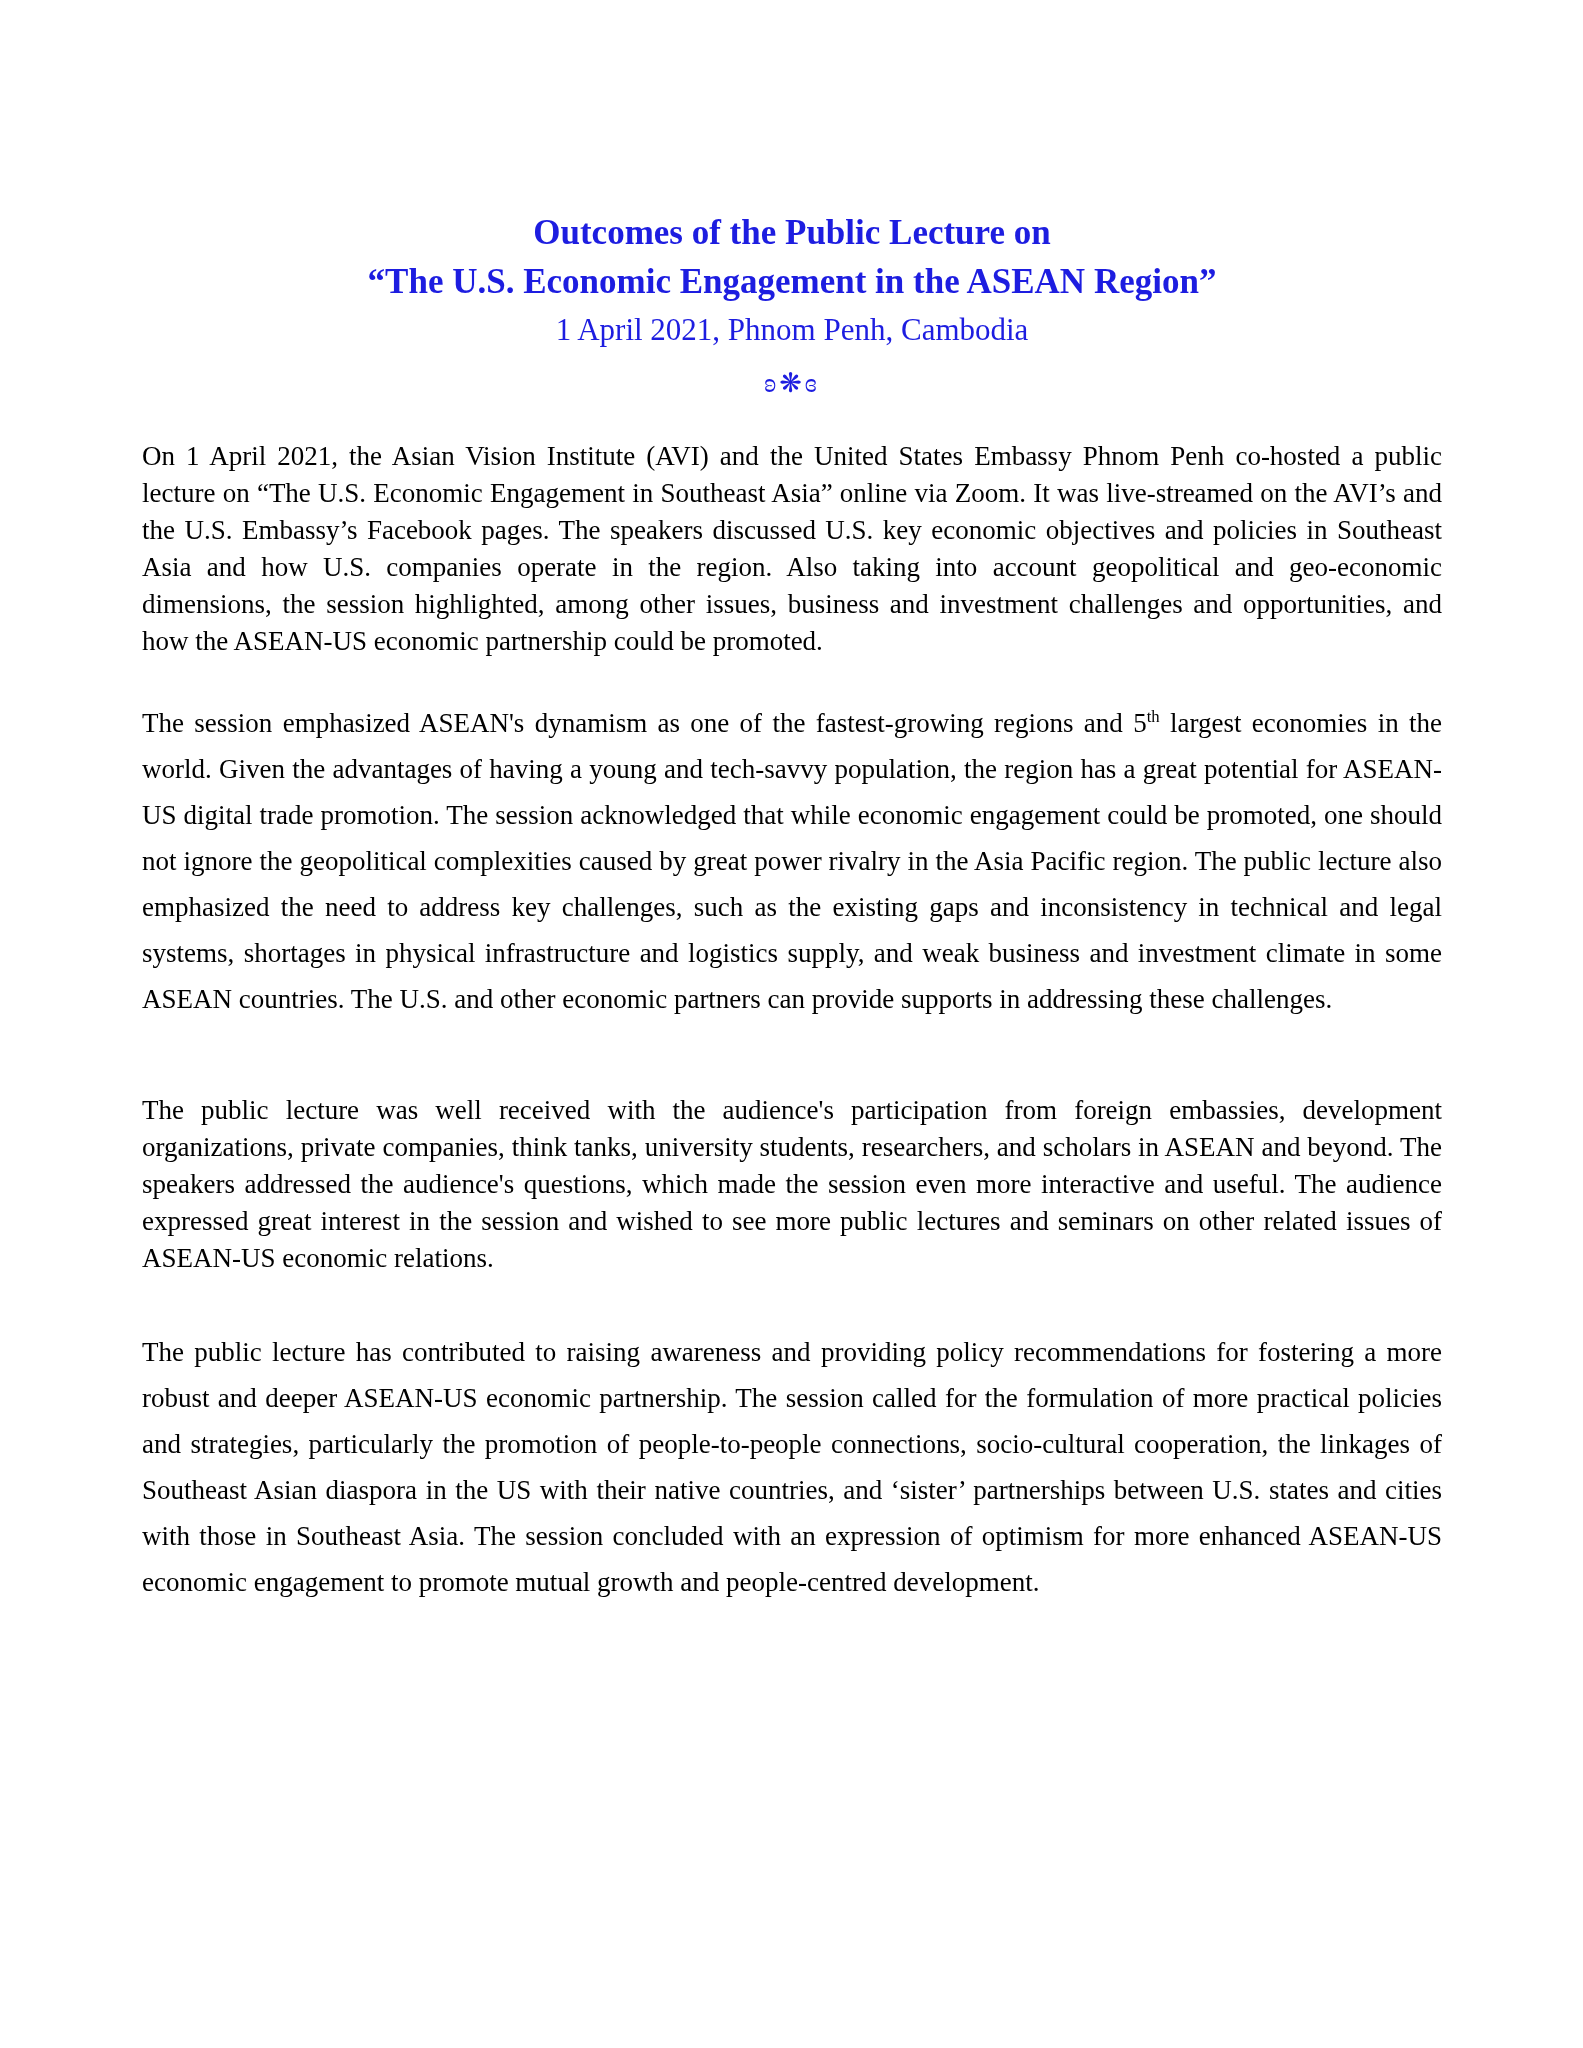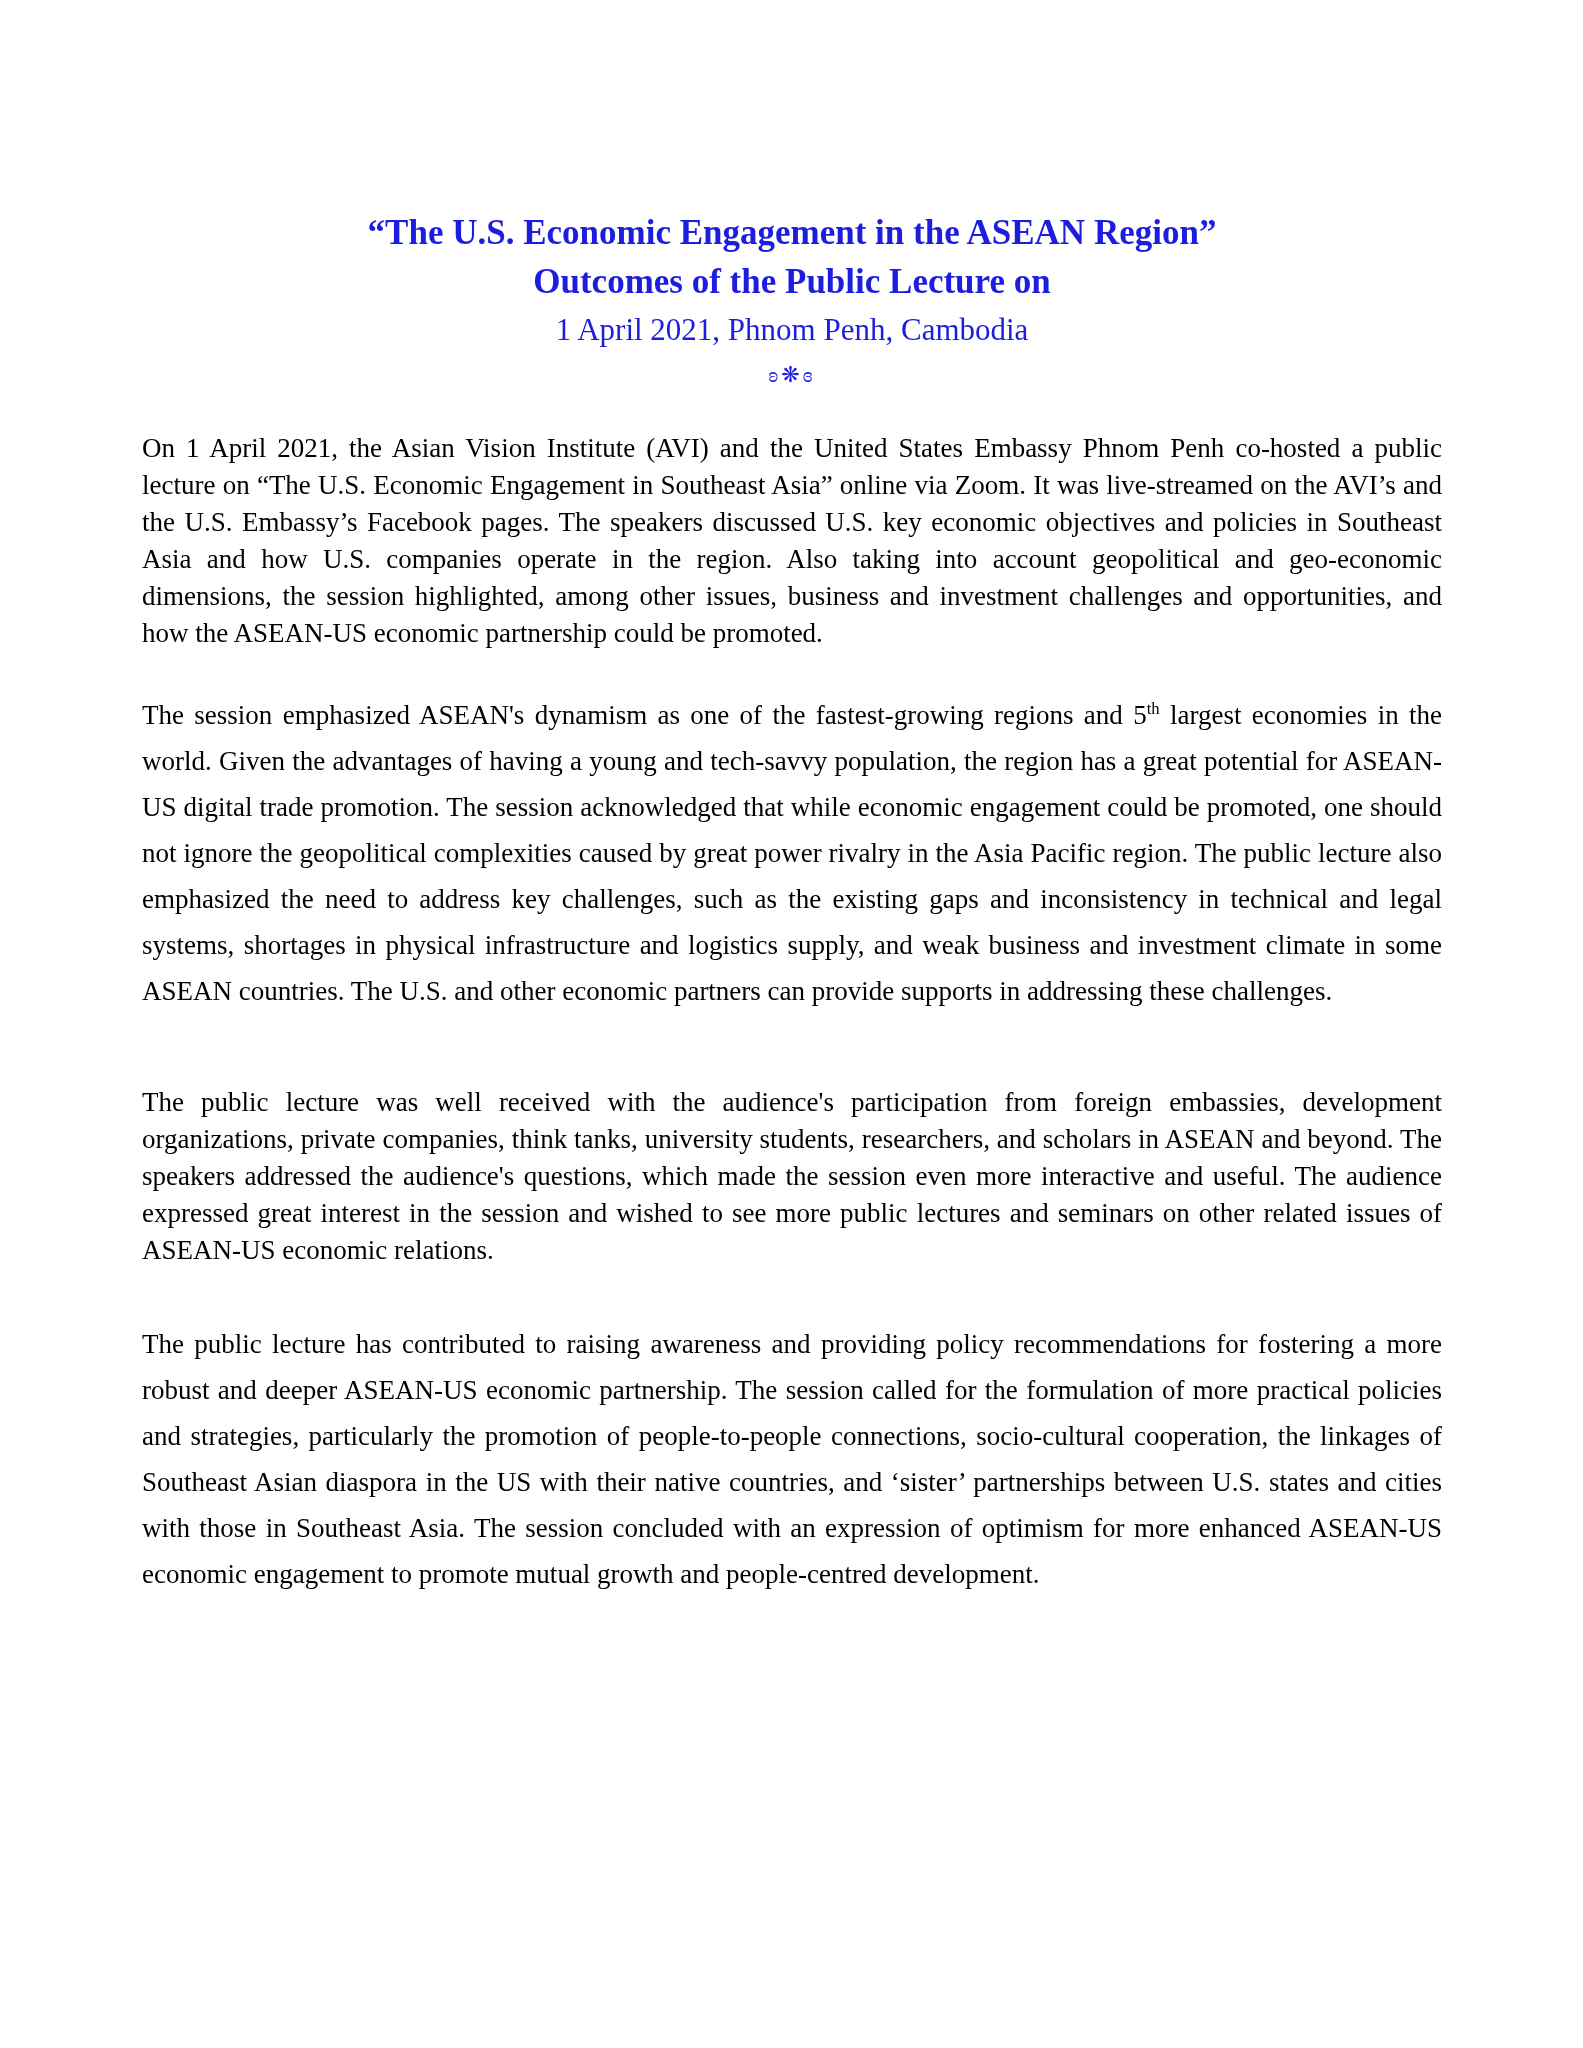--- a/index.html
+++ b/index.html
@@ -27,24 +27,24 @@
     font-weight: bold;
     font-size: 35px;
     line-height: 49px;
   }
   .date-line {
     font-weight: normal;
     font-size: 31px;
     line-height: 48px;
   }
   .ornament {
-    font-size: 22px;
+    font-size: 27px;
     line-height: 34px;
     letter-spacing: 3px;
-    margin-top: 4px;
+    margin-top: 12px;
   }
   .body-text p {
     font-size: 27px;
     text-align: justify;
     margin: 0;
   }
   p.spacing-single { line-height: 37px; }
   p.spacing-onehalf { line-height: 46px; margin-top: 34px; }
   p.para-1 { margin-bottom: 40px; }
   p.para-2 { margin-bottom: 70px; }
@@ -54,22 +54,22 @@
     line-height: 0;
     vertical-align: super;
   }
 </style>
 </head>
 <body>
 
 <div class="page">
 
   <div class="title-block">
+    <div class="title-line">Outcomes of the Public Lecture on</div>
     <div class="title-line">“The U.S. Economic Engagement in the ASEAN Region”</div>
-    <div class="title-line">Outcomes of the Public Lecture on</div>
     <div class="date-line">1 April 2021, Phnom Penh, Cambodia</div>
     <div class="ornament">ʚ❋ɞ</div>
   </div>
 
   <div class="body-text">
 
     <p class="spacing-single para-1">On 1 April 2021, the Asian Vision Institute (AVI) and the United States Embassy Phnom Penh co-hosted a public lecture on “The U.S. Economic Engagement in Southeast Asia” online via Zoom. It was live-streamed on the AVI’s and the U.S. Embassy’s Facebook pages. The speakers discussed U.S. key economic objectives and policies in Southeast Asia and how U.S. companies operate in the region. Also taking into account geopolitical and geo-economic dimensions, the session highlighted, among other issues, business and investment challenges and opportunities, and how the ASEAN-US economic partnership could be promoted.</p>
 
     <p class="spacing-onehalf para-2"><span>The session emphasized ASEAN's dynamism as one of the fastest-growing regions and 5</span><sup class="sup-ord">th</sup><span> largest economies in the world. Given the advantages of having a young and tech-savvy population, the region has a great potential for ASEAN-US digital trade promotion. The session acknowledged that while economic engagement could be promoted, one should not ignore the geopolitical complexities caused by great power rivalry in the Asia Pacific region. The public lecture also emphasized the need to address key challenges, such as the existing gaps and inconsistency in technical and legal systems, shortages in physical infrastructure and logistics supply, and weak business and investment climate in some ASEAN countries. The U.S. and other economic partners can provide supports in addressing these challenges.</span></p>
 

